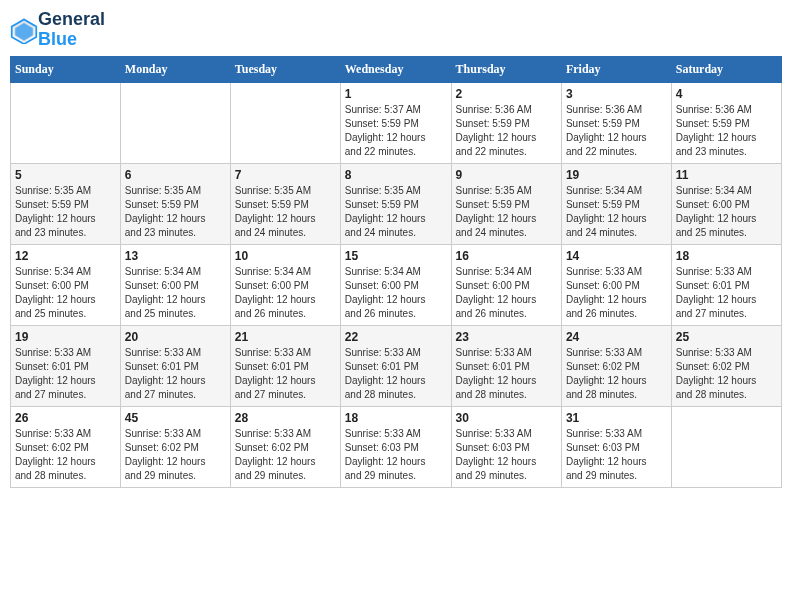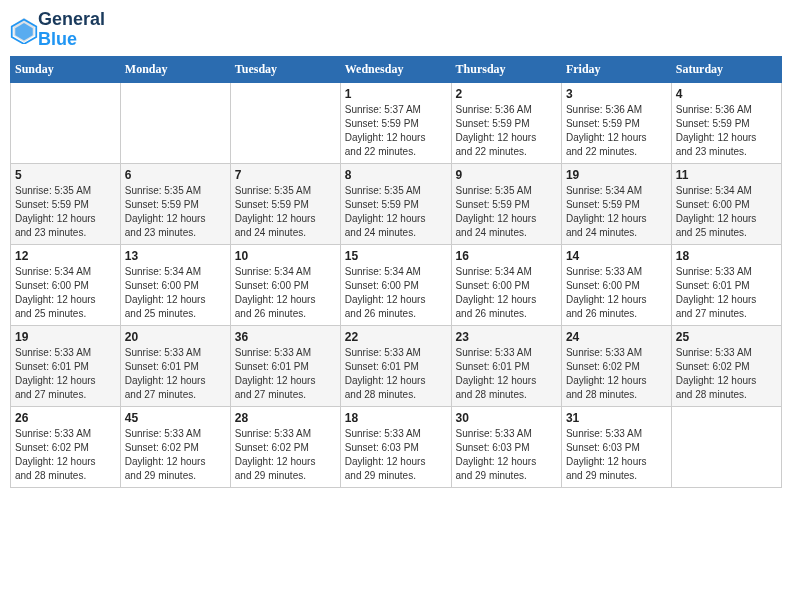--- a/index.html
+++ b/index.html
@@ -263,21 +263,21 @@
 and 27 minutes.</div>
         </td>
         <td>
           <span class="day-number">20</span>
           <div class="day-info" style="white-space: pre-line;">Sunrise: 5:33 AM
 Sunset: 6:01 PM
 Daylight: 12 hours
 and 27 minutes.</div>
         </td>
         <td>
-          <span class="day-number">36</span>
+          <span class="day-number">21</span>
           <div class="day-info" style="white-space: pre-line;">Sunrise: 5:33 AM
 Sunset: 6:01 PM
 Daylight: 12 hours
 and 27 minutes.</div>
         </td>
         <td>
           <span class="day-number">22</span>
           <div class="day-info" style="white-space: pre-line;">Sunrise: 5:33 AM
 Sunset: 6:01 PM
 Daylight: 12 hours

